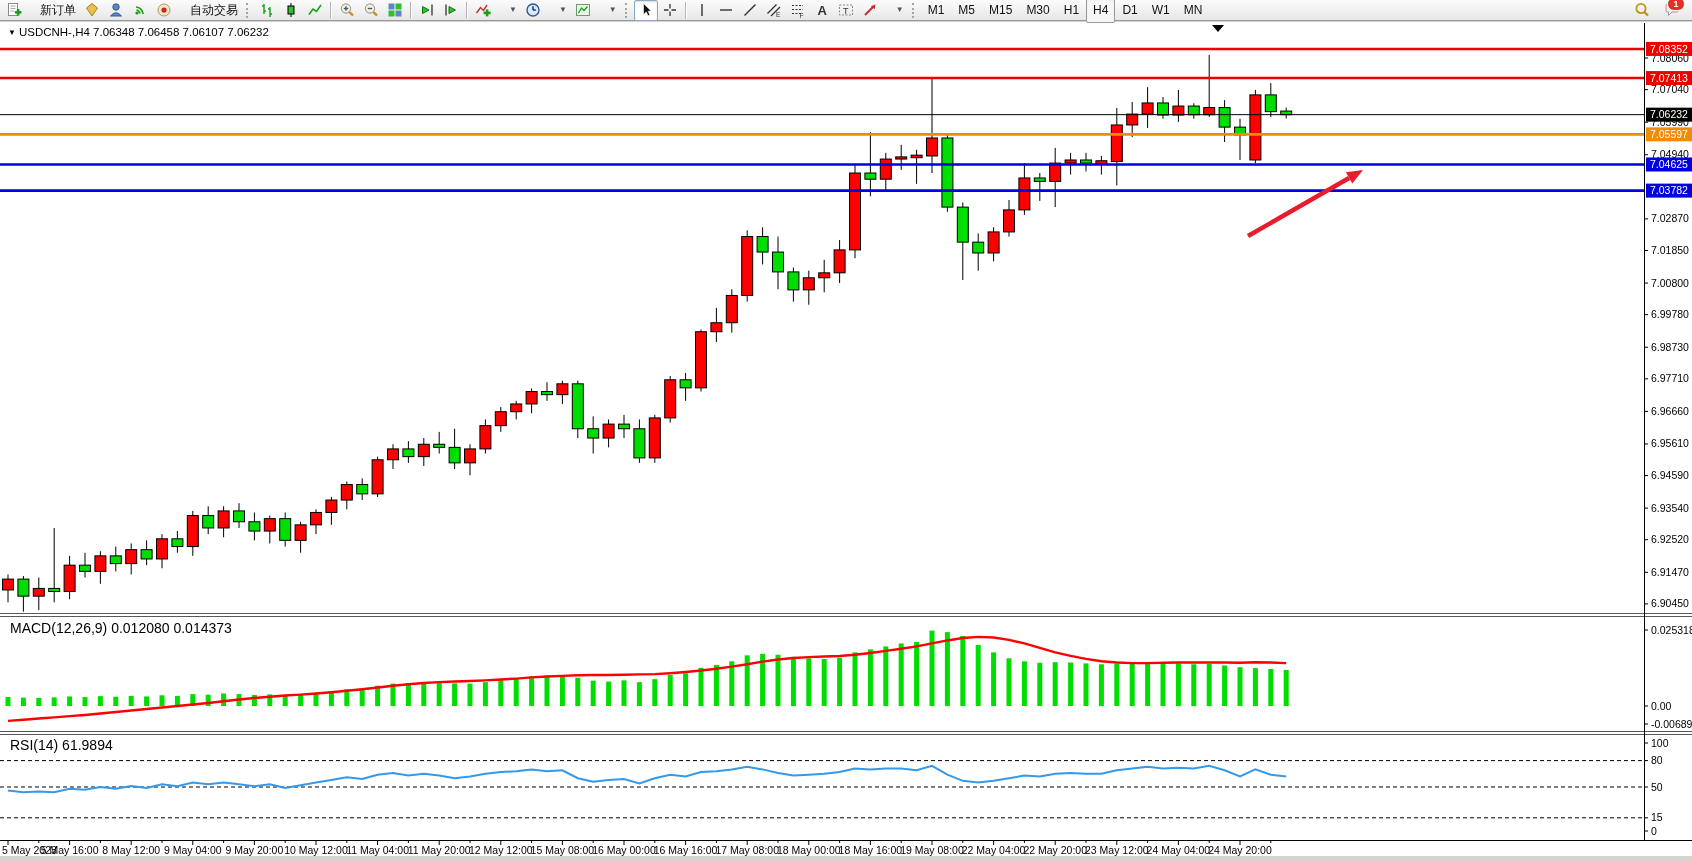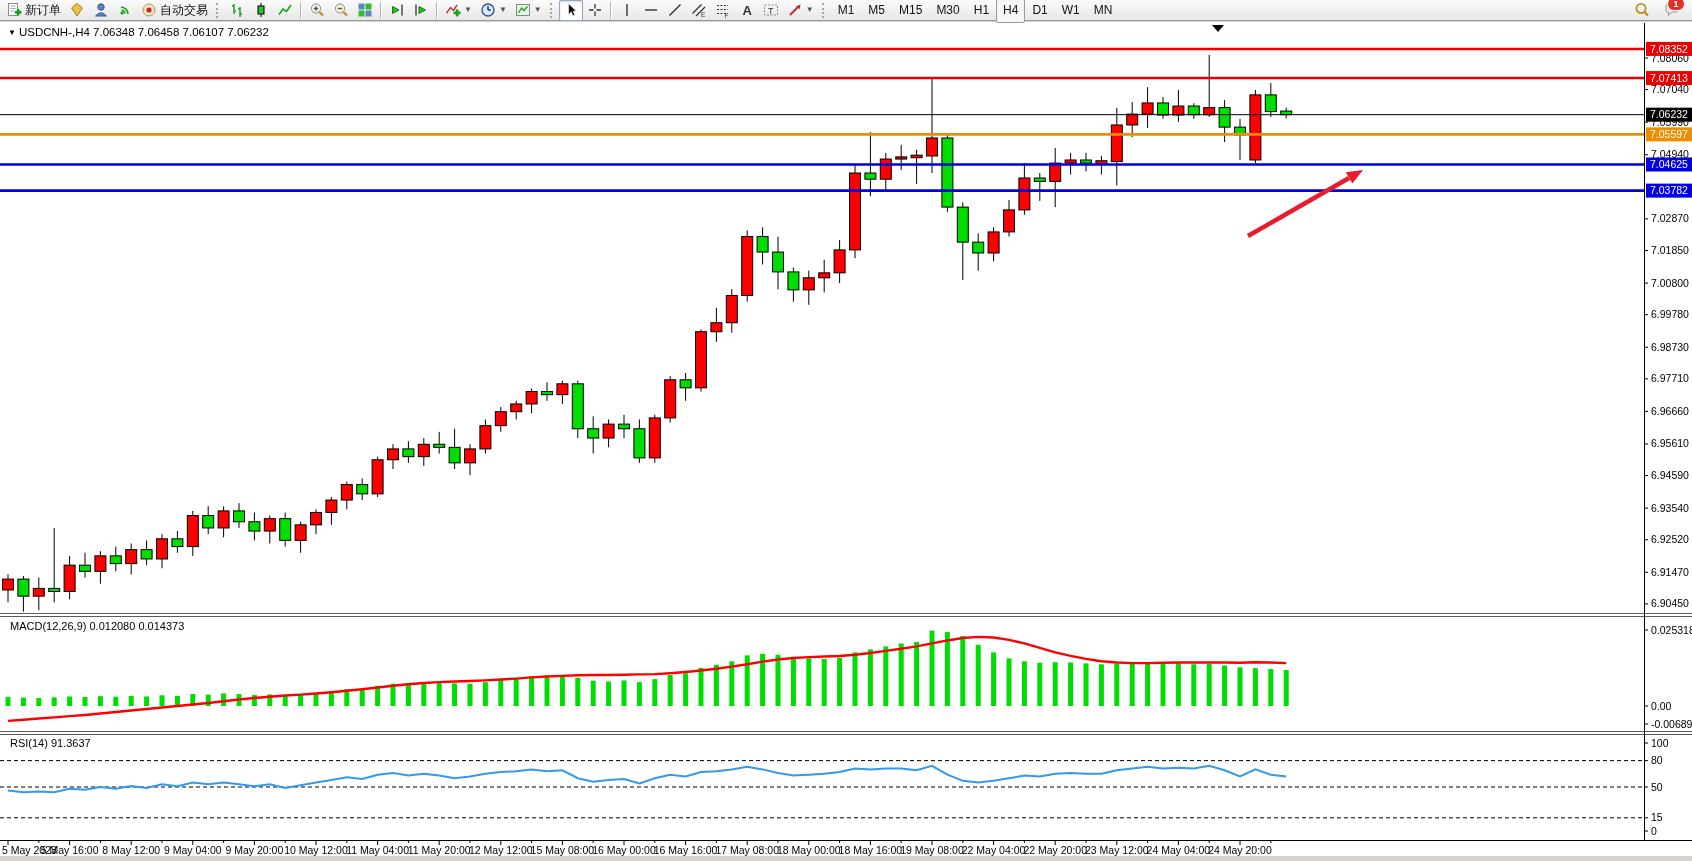--- a/index.html
+++ b/index.html
@@ -1,37 +1,37 @@
 <!DOCTYPE html>
 <html><head>
 <meta charset="utf-8">
 <style>
   html,body{margin:0;padding:0;width:1692px;height:861px;overflow:hidden;
     background:#d6d3ce;font-family:"Liberation Sans",sans-serif;}
   #toolbar{position:absolute;left:0;top:0;width:1692px;height:21px;
     background:linear-gradient(#fbfbfb,#e7e7e7);border-bottom:1px solid #9a9a9a;
     display:flex;align-items:center;padding:0 2px;box-sizing:border-box;z-index:5;}
-  .tbtn{height:19px;display:flex;align-items:center;gap:3px;padding:0 3px;
+  .tbtn{height:19px;display:flex;align-items:center;gap:18px;padding:0 3px;
     border:1px solid transparent;border-radius:2px;cursor:default;}
   .tbtn.active{background:#ffffff;border-color:#8fa8c6;box-shadow:inset 0 1px 2px rgba(0,0,0,.15);}
   .tbtn svg{display:block;}
   .tlabel{font-size:12px;color:#111;white-space:nowrap;}
   .caret{font-size:8px;color:#555;line-height:1;}
   .sep{width:1px;height:17px;background:#b5b5b5;border-right:1px solid #fff;margin:0 3px;}
   .grip{width:3px;height:15px;margin:0 4px;border-left:2px dotted #a5a5a5;}
   .tf{font-size:11px;color:#222;padding:2px 6px;border:1px solid transparent;border-radius:2px;}
   .tf.active{background:#f7f7f7;border-color:#9a9a9a;box-shadow:inset 0 1px 1px rgba(0,0,0,.2);}
   #tb-right{margin-left:auto;display:flex;align-items:center;gap:6px;padding-right:6px;position:relative;}
   .badge{position:absolute;top:-4px;right:-2px;min-width:12px;height:12px;background:#e23023;
     color:#fff;font-size:9px;font-weight:bold;border-radius:7px;display:flex;
     align-items:center;justify-content:center;padding:0 2px;border:1px solid #fff;}
   #chartsvg{position:absolute;left:0;top:0;}
   .overlay{position:absolute;font-size:11.5px;color:#000;white-space:nowrap;z-index:3;text-align:center;}
   .overlay .mk{font-size:8px;margin-right:3px;vertical-align:1px;}
-  .indlabel{position:absolute;font-size:11px;color:#000;white-space:nowrap;z-index:3;}
+  .indlabel{position:absolute;font-size:14px;color:#000;white-space:nowrap;z-index:3;}
 </style>
 </head>
 <body>
 
 <div id="toolbar">
     <div class="tbtn">
       <svg width="16" height="16" viewBox="0 0 16 16">
         <rect x="2.5" y="1.5" width="9" height="12" fill="#fff" stroke="#8a8a8a"></rect>
         <line x1="4.5" y1="4" x2="9.5" y2="4" stroke="#9ab"></line>
         <line x1="4.5" y1="6.5" x2="9.5" y2="6.5" stroke="#9ab"></line>
@@ -661,13 +661,13 @@
     </g>
     <g>
       <line x1="1248" y1="236" x2="1349.122985692906" y2="177.96419951537567" stroke="#e81c2c" stroke-width="4.5"></line>
       <path d="M1363 170 L1352.3584417460274 183.60173657763258 L1345.8875296397846 172.32666245311876 Z" fill="#e81c2c"></path>
     </g>
     <path d="M1212 25 L1224 25 L1218 32 Z" fill="#000"></path>
   </svg>
 
 <div class="overlay" style="left:8px;top:26px;"><span class="mk">▼</span><span>USDCNH-,H4  7.06348 7.06458 7.06107 7.06232</span></div>
 <div class="indlabel" style="left:10px;top:620px;">MACD(12,26,9) 0.012080 0.014373</div>
-<div class="indlabel" style="left:10px;top:737px;">RSI(14) 91.3637</div>
+<div class="indlabel" style="left:10px;top:737px;">RSI(14) 61.9894</div>
 
 </body></html>

